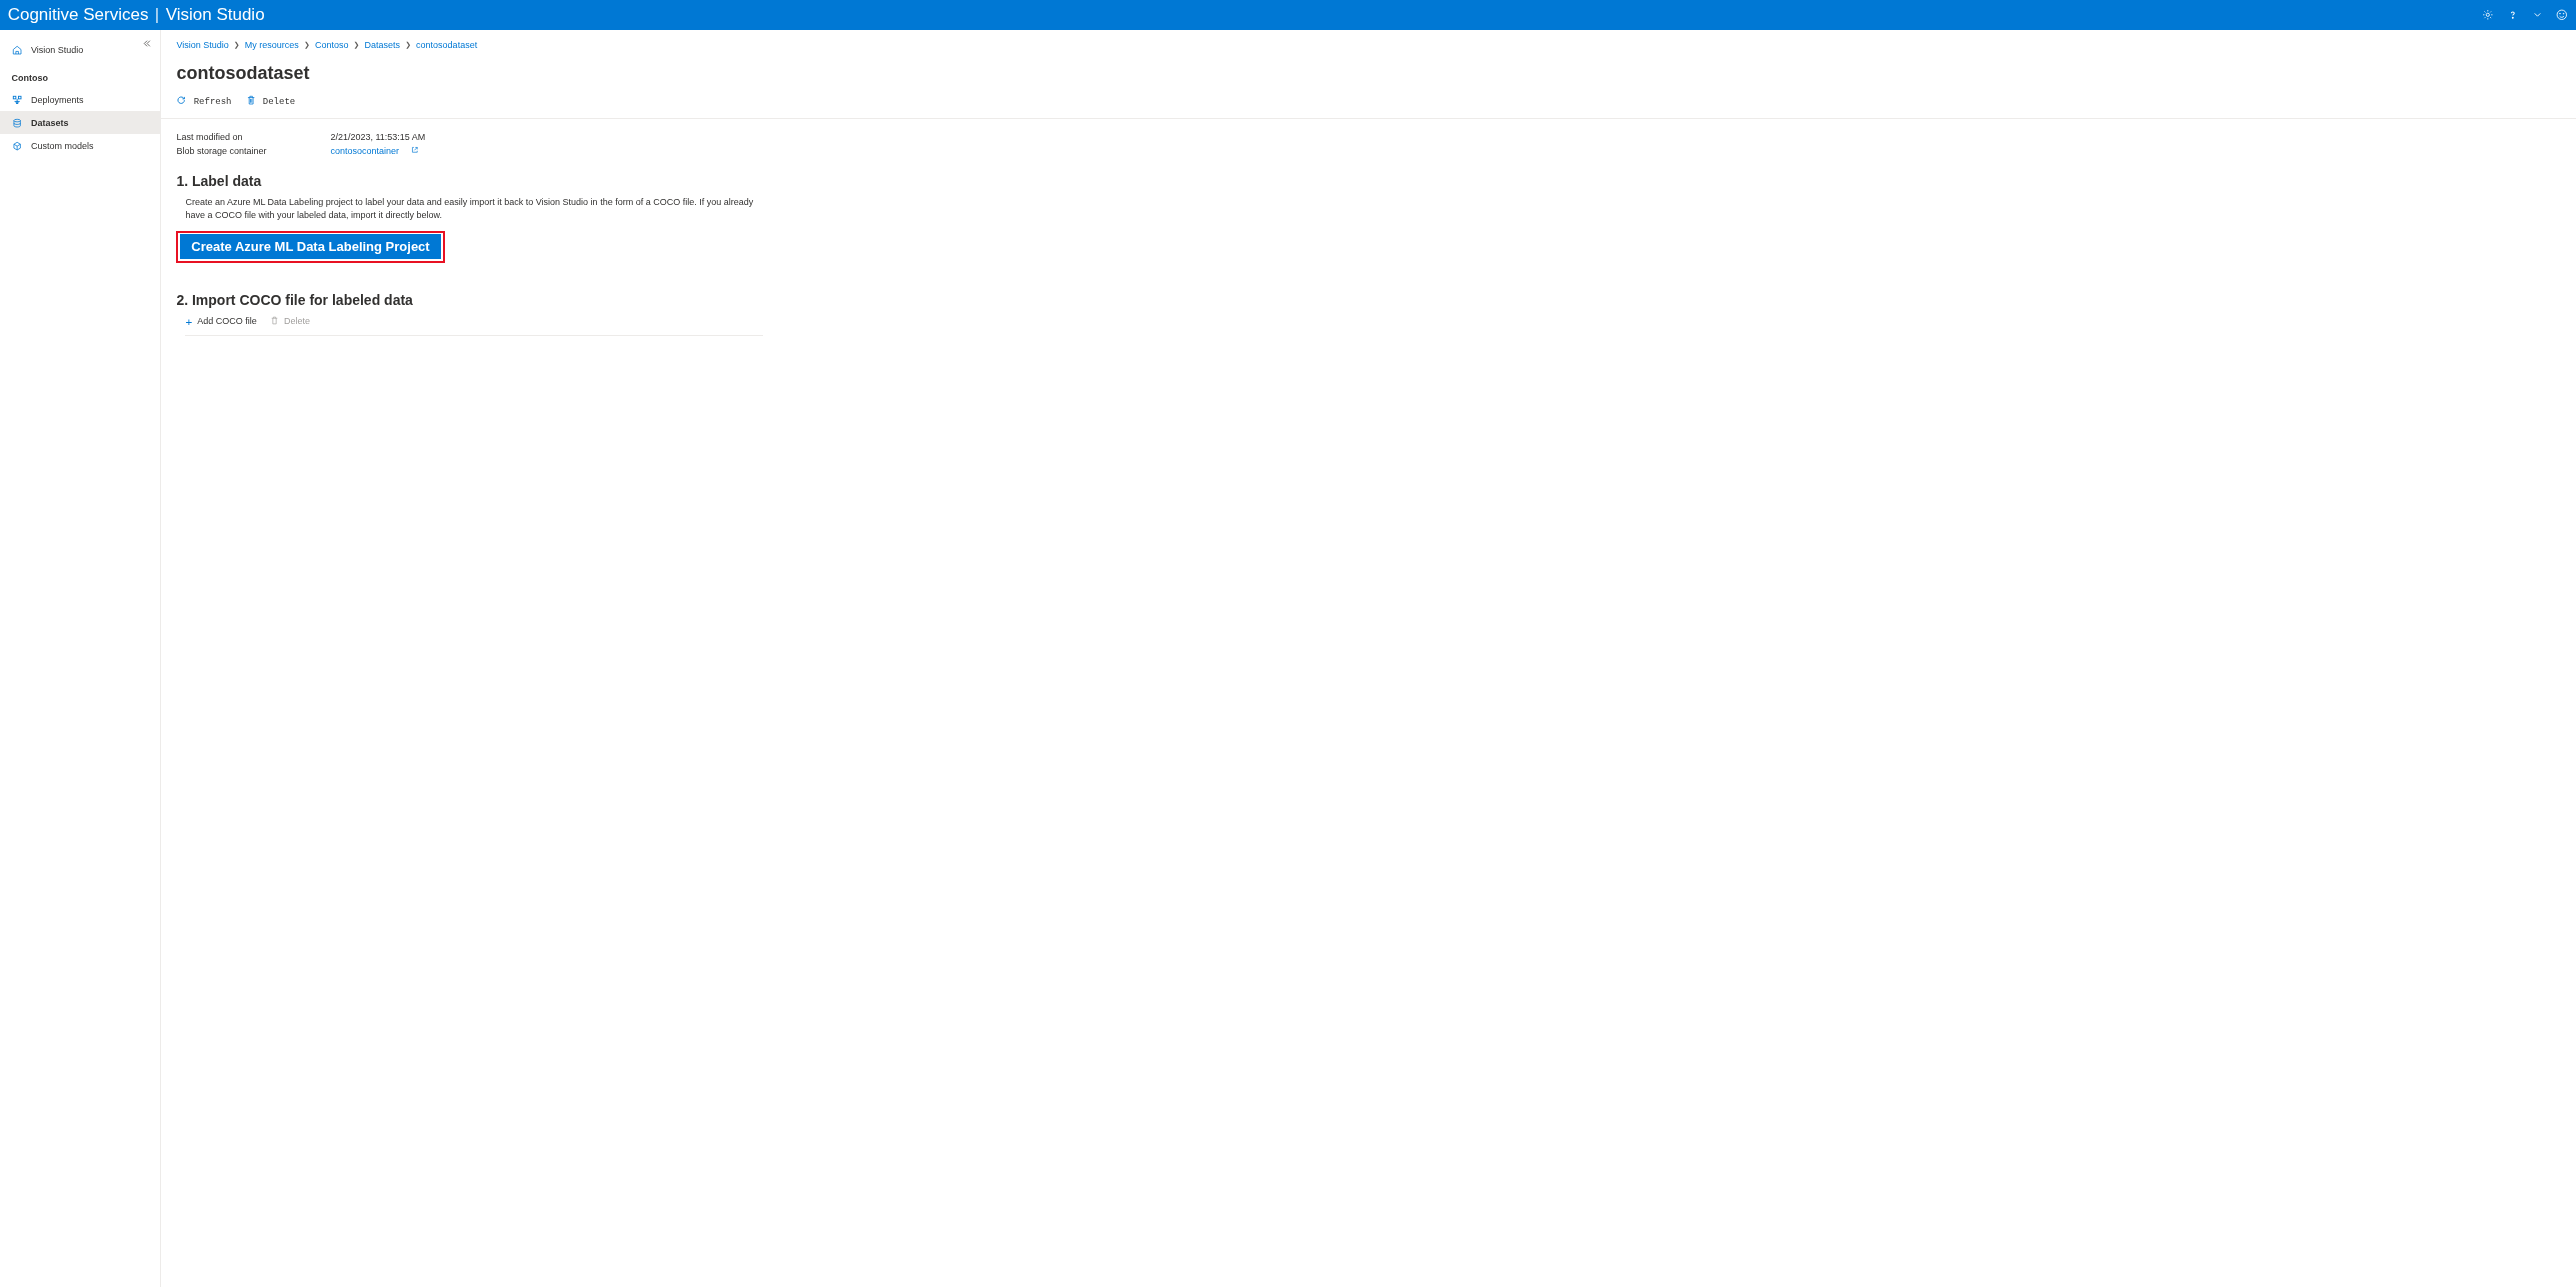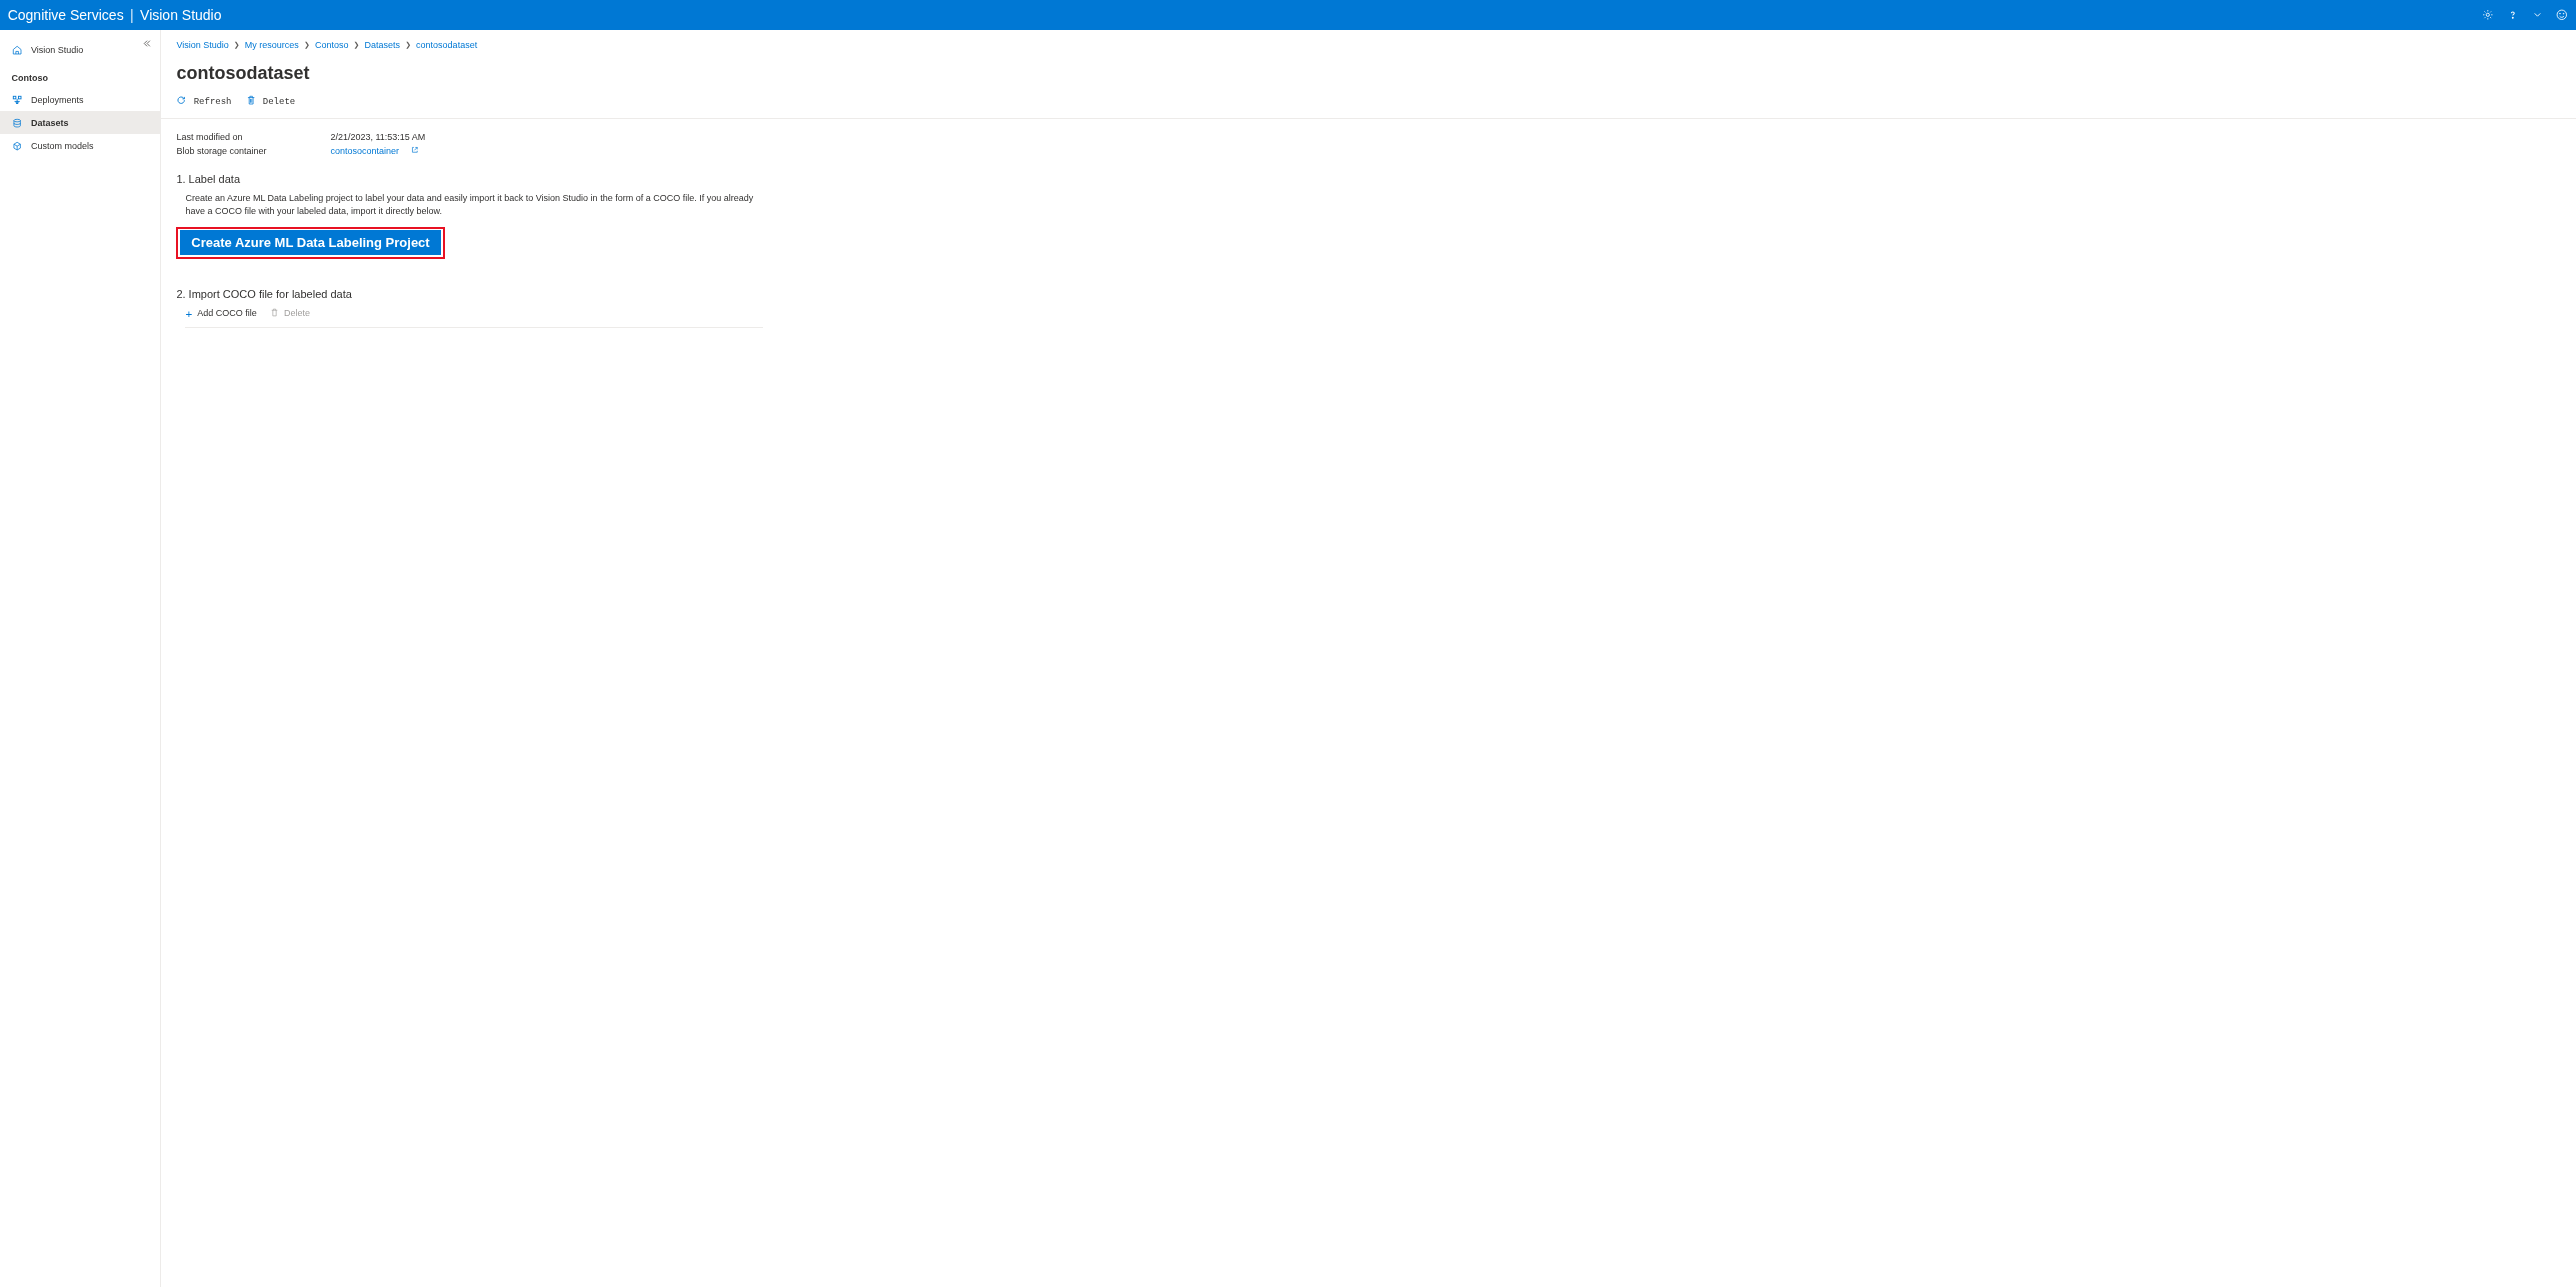--- a/index.html
+++ b/index.html
@@ -11,21 +11,21 @@
   }
   .topbar {
     background: #0078d4;
     color: #ffffff;
     height: 29.5px;
     display: flex;
     align-items: center;
     padding: 0 7.7px;
   }
   .topbar-title {
-    font-size: 14px;
+    font-size: 17px;
     font-weight: 400;
     display: flex;
     align-items: center;
     gap: 6.4px;
   }
   .topbar-divider { opacity: 0.85; }
   .topbar-right {
     margin-left: auto;
     display: flex;
     gap: 11.6px;
@@ -83,21 +83,21 @@
   }
   .action-btn { display:flex; gap:7px; align-items:center; cursor:pointer; color:#323130;font-family:Liberation Mono, monospace; }
   .action-btn .ic { color:#0078d4; }
   .divider { border:none; border-top:0.6px solid #edebe9; margin-bottom: 11.6px;
     margin-left:-15.4px; margin-right:-15.4px;}
   .meta-table { margin-bottom: 15.4px; }
   .meta-row { display:flex; padding: 1.9px 0; }
   .meta-label { width: 154px; color:#323130; }
   .meta-value { color:#323130; }
   .meta-link { color:#0078d4; text-decoration:none; cursor:pointer; display:flex; gap:12px; align-items:center;}
-  .section-title { font-weight:400; margin-bottom:6.4px; font-size:11px;}
+  .section-title { font-weight:700; margin-bottom:6.4px; font-size:14px;}
   .section-desc { margin-bottom:9px; line-height:1.45; max-width: 578px; padding-left:9px;}
   .primary-btn {
     background:#0078d4; color:#fff; border:none;
     padding: 5.1px 11.6px; font-size:13px; font-weight:600;
     cursor:pointer;
     margin-left:9px;
   }
   .highlight-box {
     border: 2.6px solid #e81123;
     display:inline-block;

